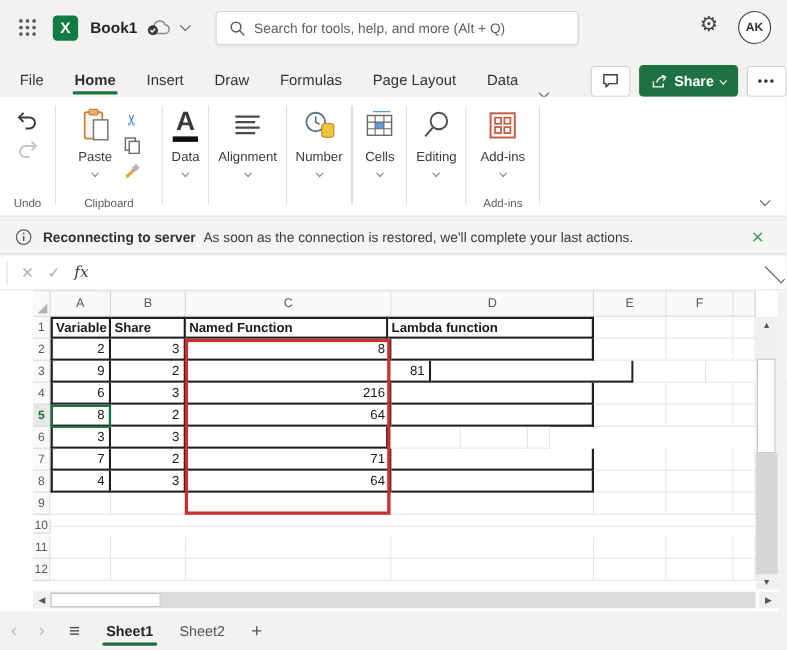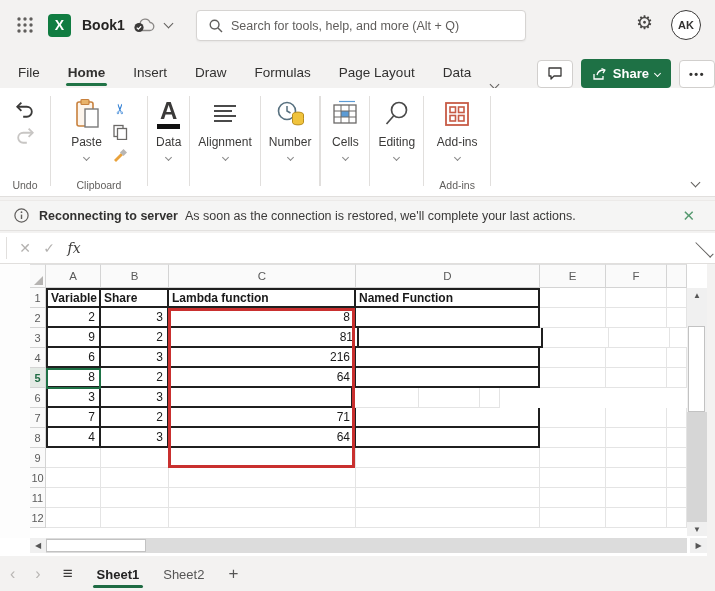--- a/index.html
+++ b/index.html
@@ -394,41 +394,41 @@
         <div class="ch" style="width: 184px;">D</div>
         <div class="ch" style="width: 66px;">E</div>
         <div class="ch" style="width: 61px;">F</div>
         <div class="ch" style="width: 20px;"></div>
       </div>
     <div id="rows">
         <div class="grow" style="top: 24px;">
           <div class="rn" style="width: 16px;">1</div>
           <div class="c hdr tbr tbb tbt tbl" style="width: 55px;">Variable 1</div>
           <div class="c hdr tbr tbb tbt" style="width: 68px;">Share</div>
+          <div class="c hdr tbr tbb tbt" style="width: 184px;">Named Function</div>
           <div class="c hdr tbr tbb tbt" style="width: 187px;">Lambda function</div>
-          <div class="c hdr tbr tbb tbt" style="width: 184px;">Named Function</div>
           <div class="c" style="width: 66px;"></div>
           <div class="c" style="width: 61px;"></div>
           <div class="c" style="width: 20px;"></div>
         </div>
         <div class="grow" style="top: 44px;">
           <div class="rn" style="width: 16px;">2</div>
           <div class="c num tbr tbb tbl" style="width: 55px;">2</div>
           <div class="c num tbr tbb" style="width: 68px;">3</div>
           <div class="c num tbr tbb" style="width: 187px;">8</div>
           <div class="c tbr tbb" style="width: 184px;"></div>
           <div class="c" style="width: 66px;"></div>
           <div class="c" style="width: 61px;"></div>
           <div class="c" style="width: 20px;"></div>
         </div>
         <div class="grow" style="top: 64px;">
           <div class="rn" style="width: 16px;">3</div>
           <div class="c num tbr tbb tbl" style="width: 55px;">9</div>
           <div class="c num tbr tbb" style="width: 68px;">2</div>
-          <div class="c num tbr tbb" style="width: 190px; text-align: right;">81</div>
+          <div class="c num tbr tbb" style="width: 223px; text-align: right;">81</div>
           <div class="c tbr tbb" style="width: 184px;"></div>
           <div class="c" style="width: 66px;"></div>
           <div class="c" style="width: 61px;"></div>
           <div class="c" style="width: 20px;"></div>
         </div>
         <div class="grow" style="top: 84px;">
           <div class="rn" style="width: 16px;">4</div>
           <div class="c num tbr tbb tbl" style="width: 55px;">6</div>
           <div class="c num tbr tbb" style="width: 68px;">3</div>
           <div class="c num tbr tbb" style="width: 187px;">216</div>
@@ -479,21 +479,21 @@
         <div class="grow" style="top: 184px;">
           <div class="rn" style="width: 16px;">9</div>
           <div class="c" style="width: 55px;"></div>
           <div class="c" style="width: 68px;"></div>
           <div class="c" style="width: 187px;"></div>
           <div class="c" style="width: 184px;"></div>
           <div class="c" style="width: 66px;"></div>
           <div class="c" style="width: 61px;"></div>
           <div class="c" style="width: 20px;"></div>
         </div>
-        <div class="grow" style="top: 204px;">
+        <div class="grow" style="top: 204px; align-items: center;">
           <div class="rn" style="width: 16px;">10</div>
           <div class="c" style="width: 55px;"></div>
           <div class="c" style="width: 68px;"></div>
           <div class="c" style="width: 187px;"></div>
           <div class="c" style="width: 184px;"></div>
           <div class="c" style="width: 66px;"></div>
           <div class="c" style="width: 61px;"></div>
           <div class="c" style="width: 20px;"></div>
         </div>
         <div class="grow" style="top: 224px;">

